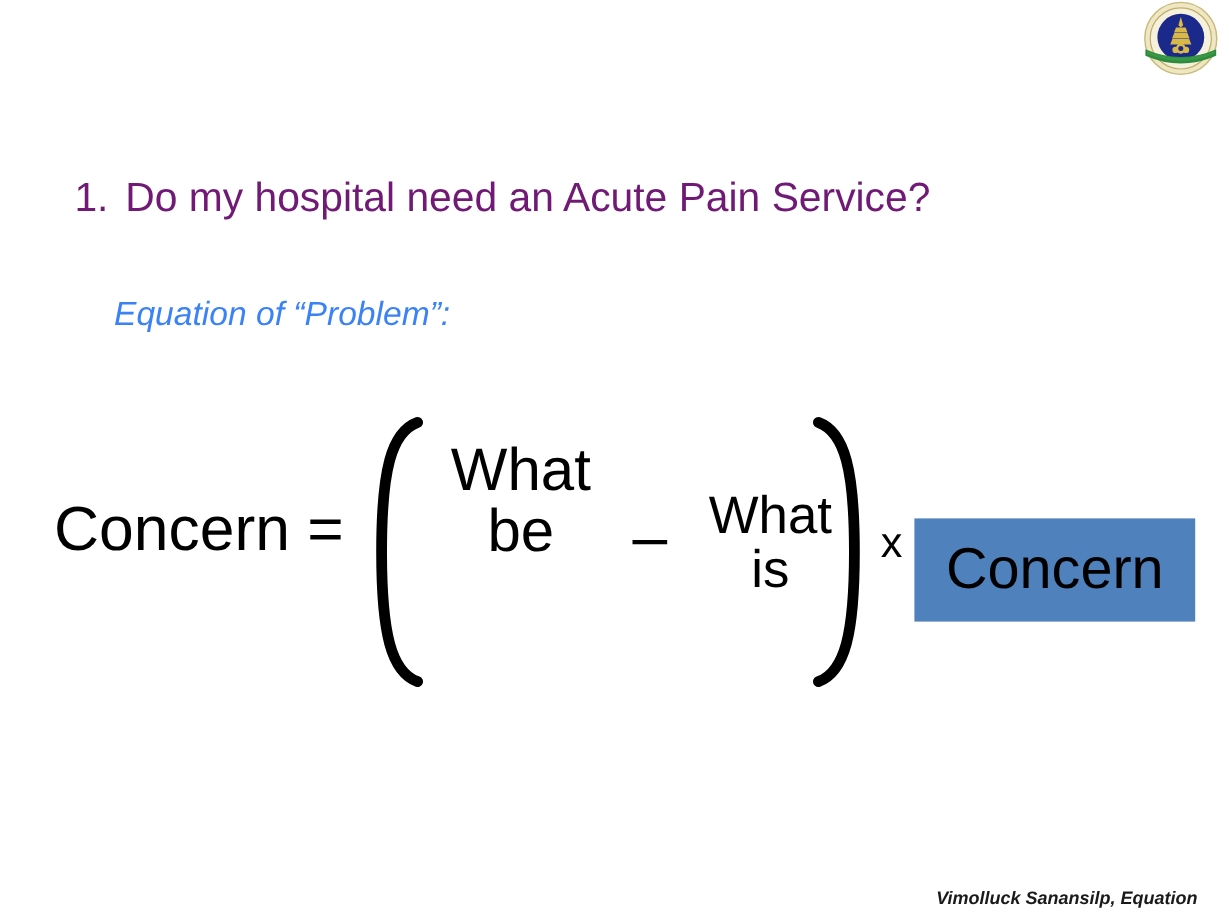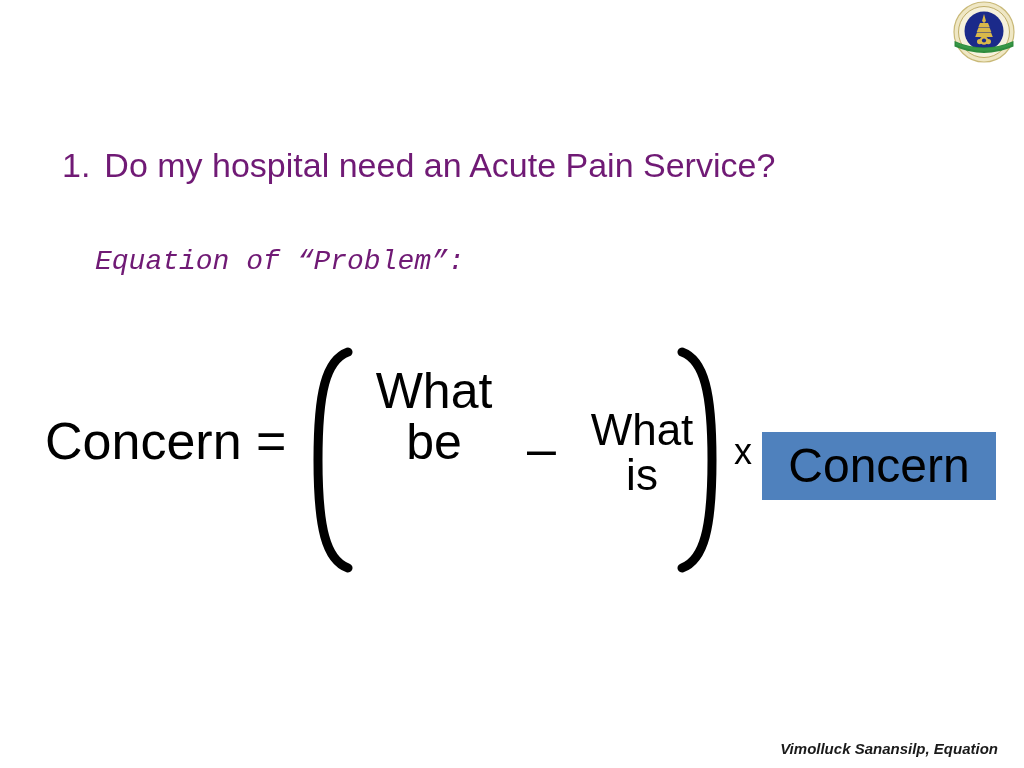--- a/index.html
+++ b/index.html
@@ -53,23 +53,22 @@
   }
   #question-num { margin-right: 14px; }
 
   
   #equation-label {
     position: absolute;
     left: 95px;
     top: 246px;
     font-size: 28px;
     font-style: italic;
-    color: #701a75;
-    white-space: nowrap;
-    font-family: Liberation Mono, monospace;
+    color: #3b82f6;
+    white-space: nowrap;
   }
 
   
   #equation {
     position: absolute;
     left: 40px;
     top: 340px;
     width: 970px;
     height: 240px;
   }
@@ -132,21 +131,21 @@
     font-size: 36px;
     color: #000000;
     line-height: 1;
   }
 
   #concern-box {
     position: absolute;
     left: 722px;
     top: 92px;
     width: 234px;
-    height: 68px;
+    height: 86px;
     background: #4F81BD;
     display: flex;
     align-items: center;
     justify-content: center;
   }
   #concern-text {
     font-size: 48px;
     color: #000000;
     line-height: 1;
     white-space: nowrap;

